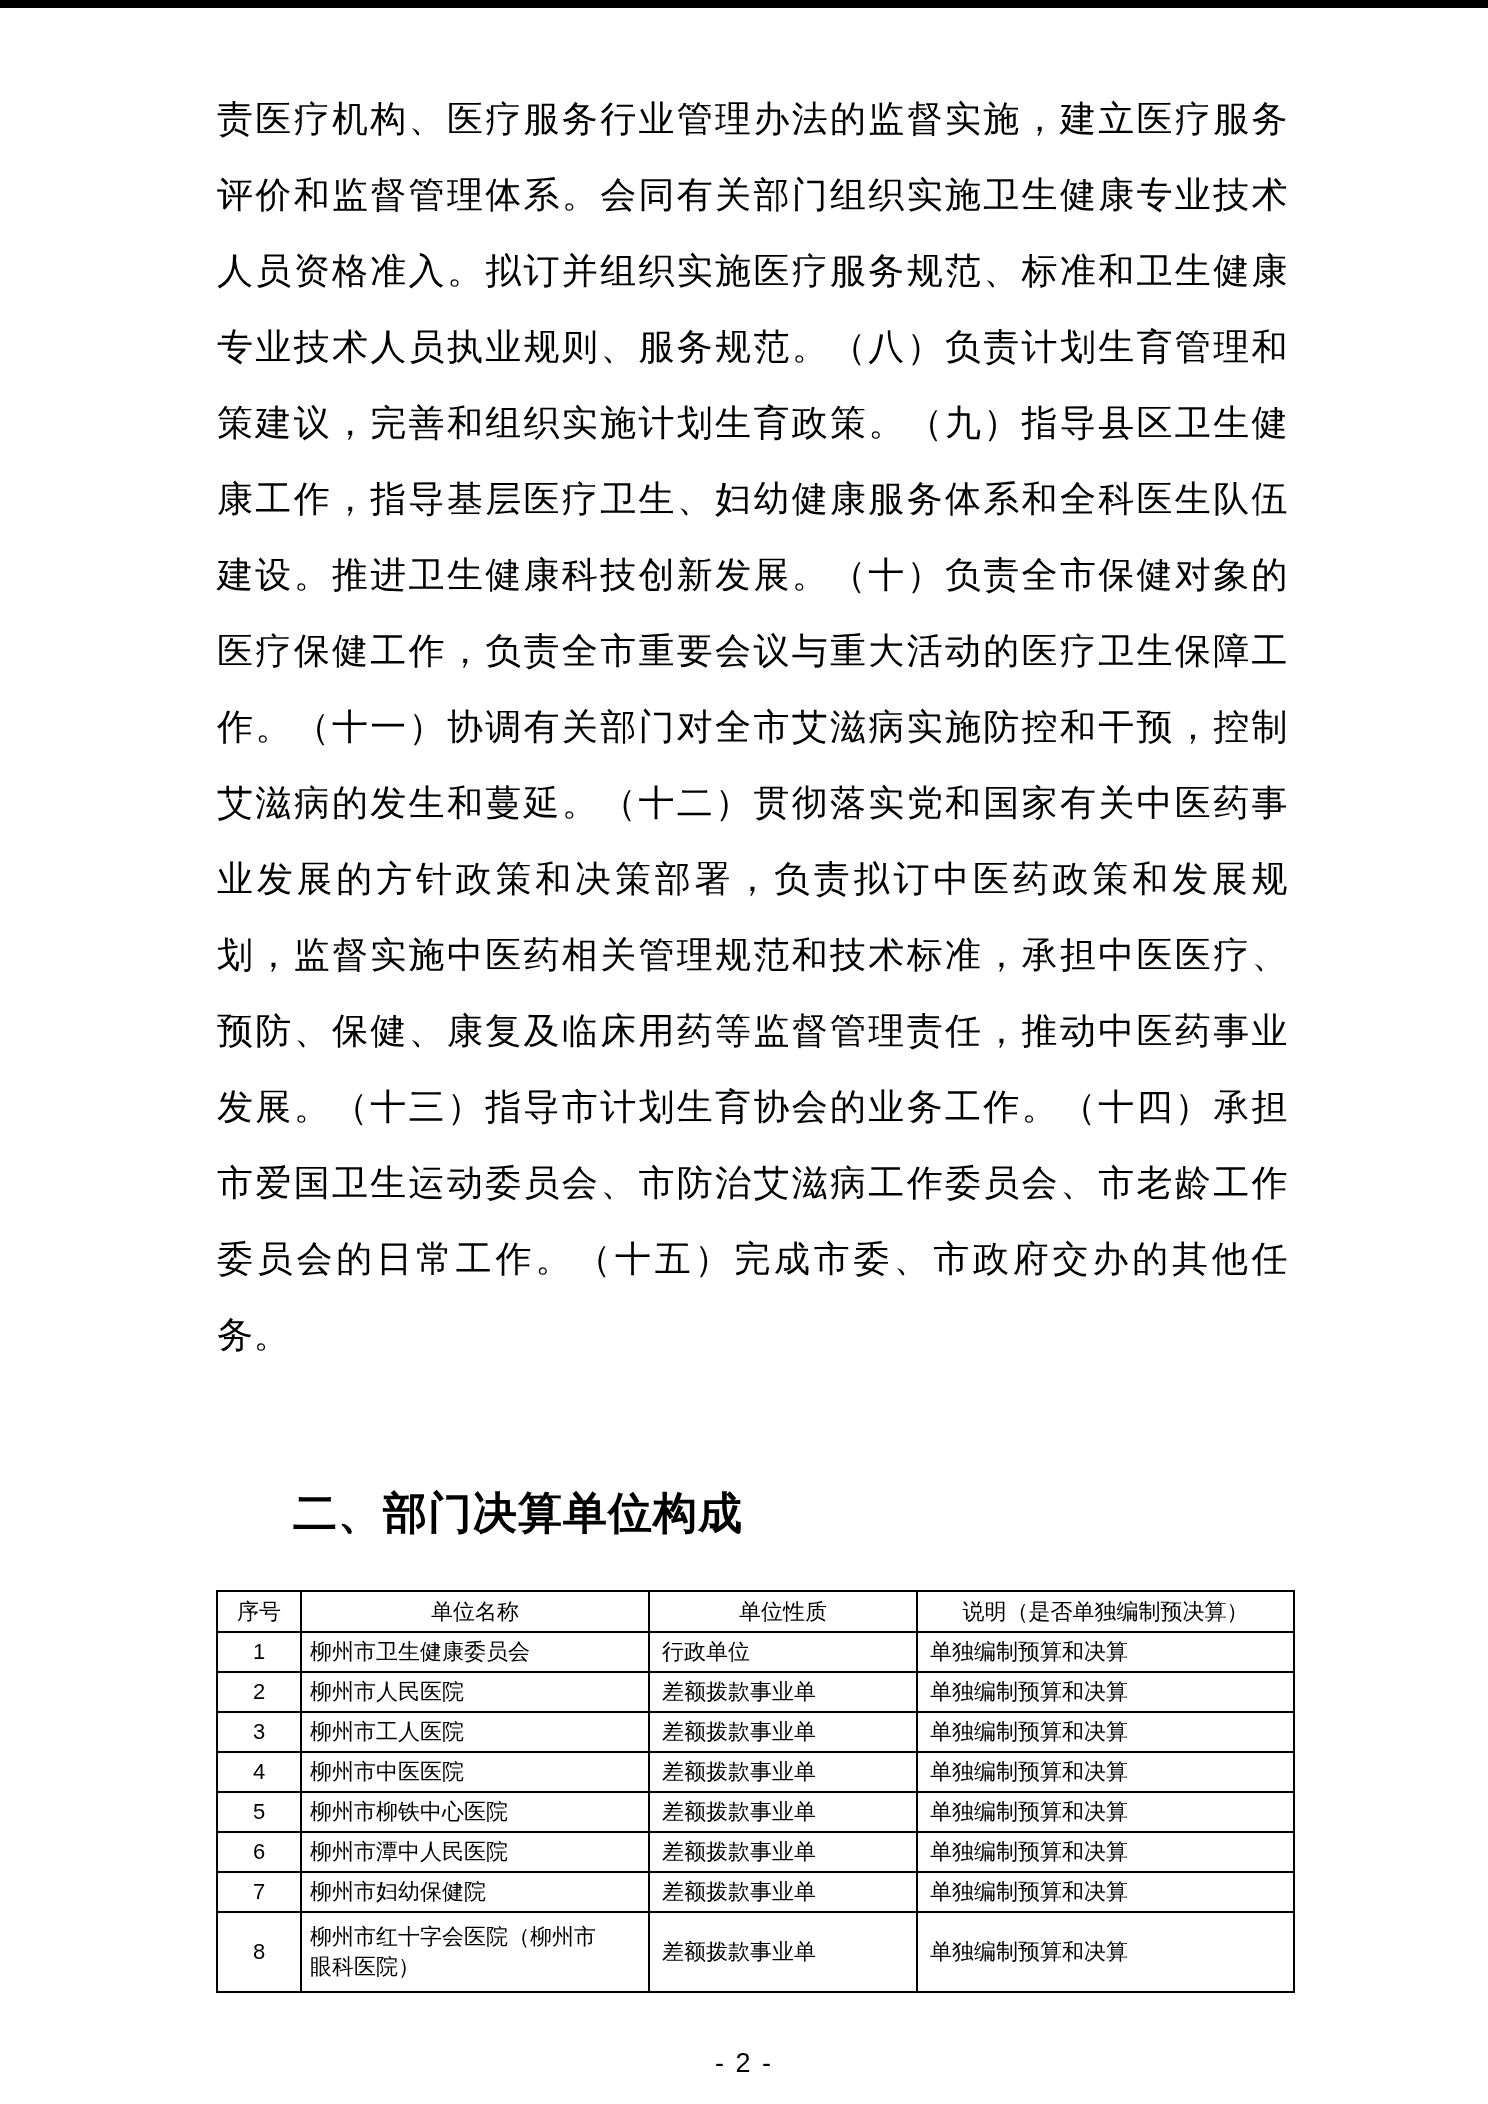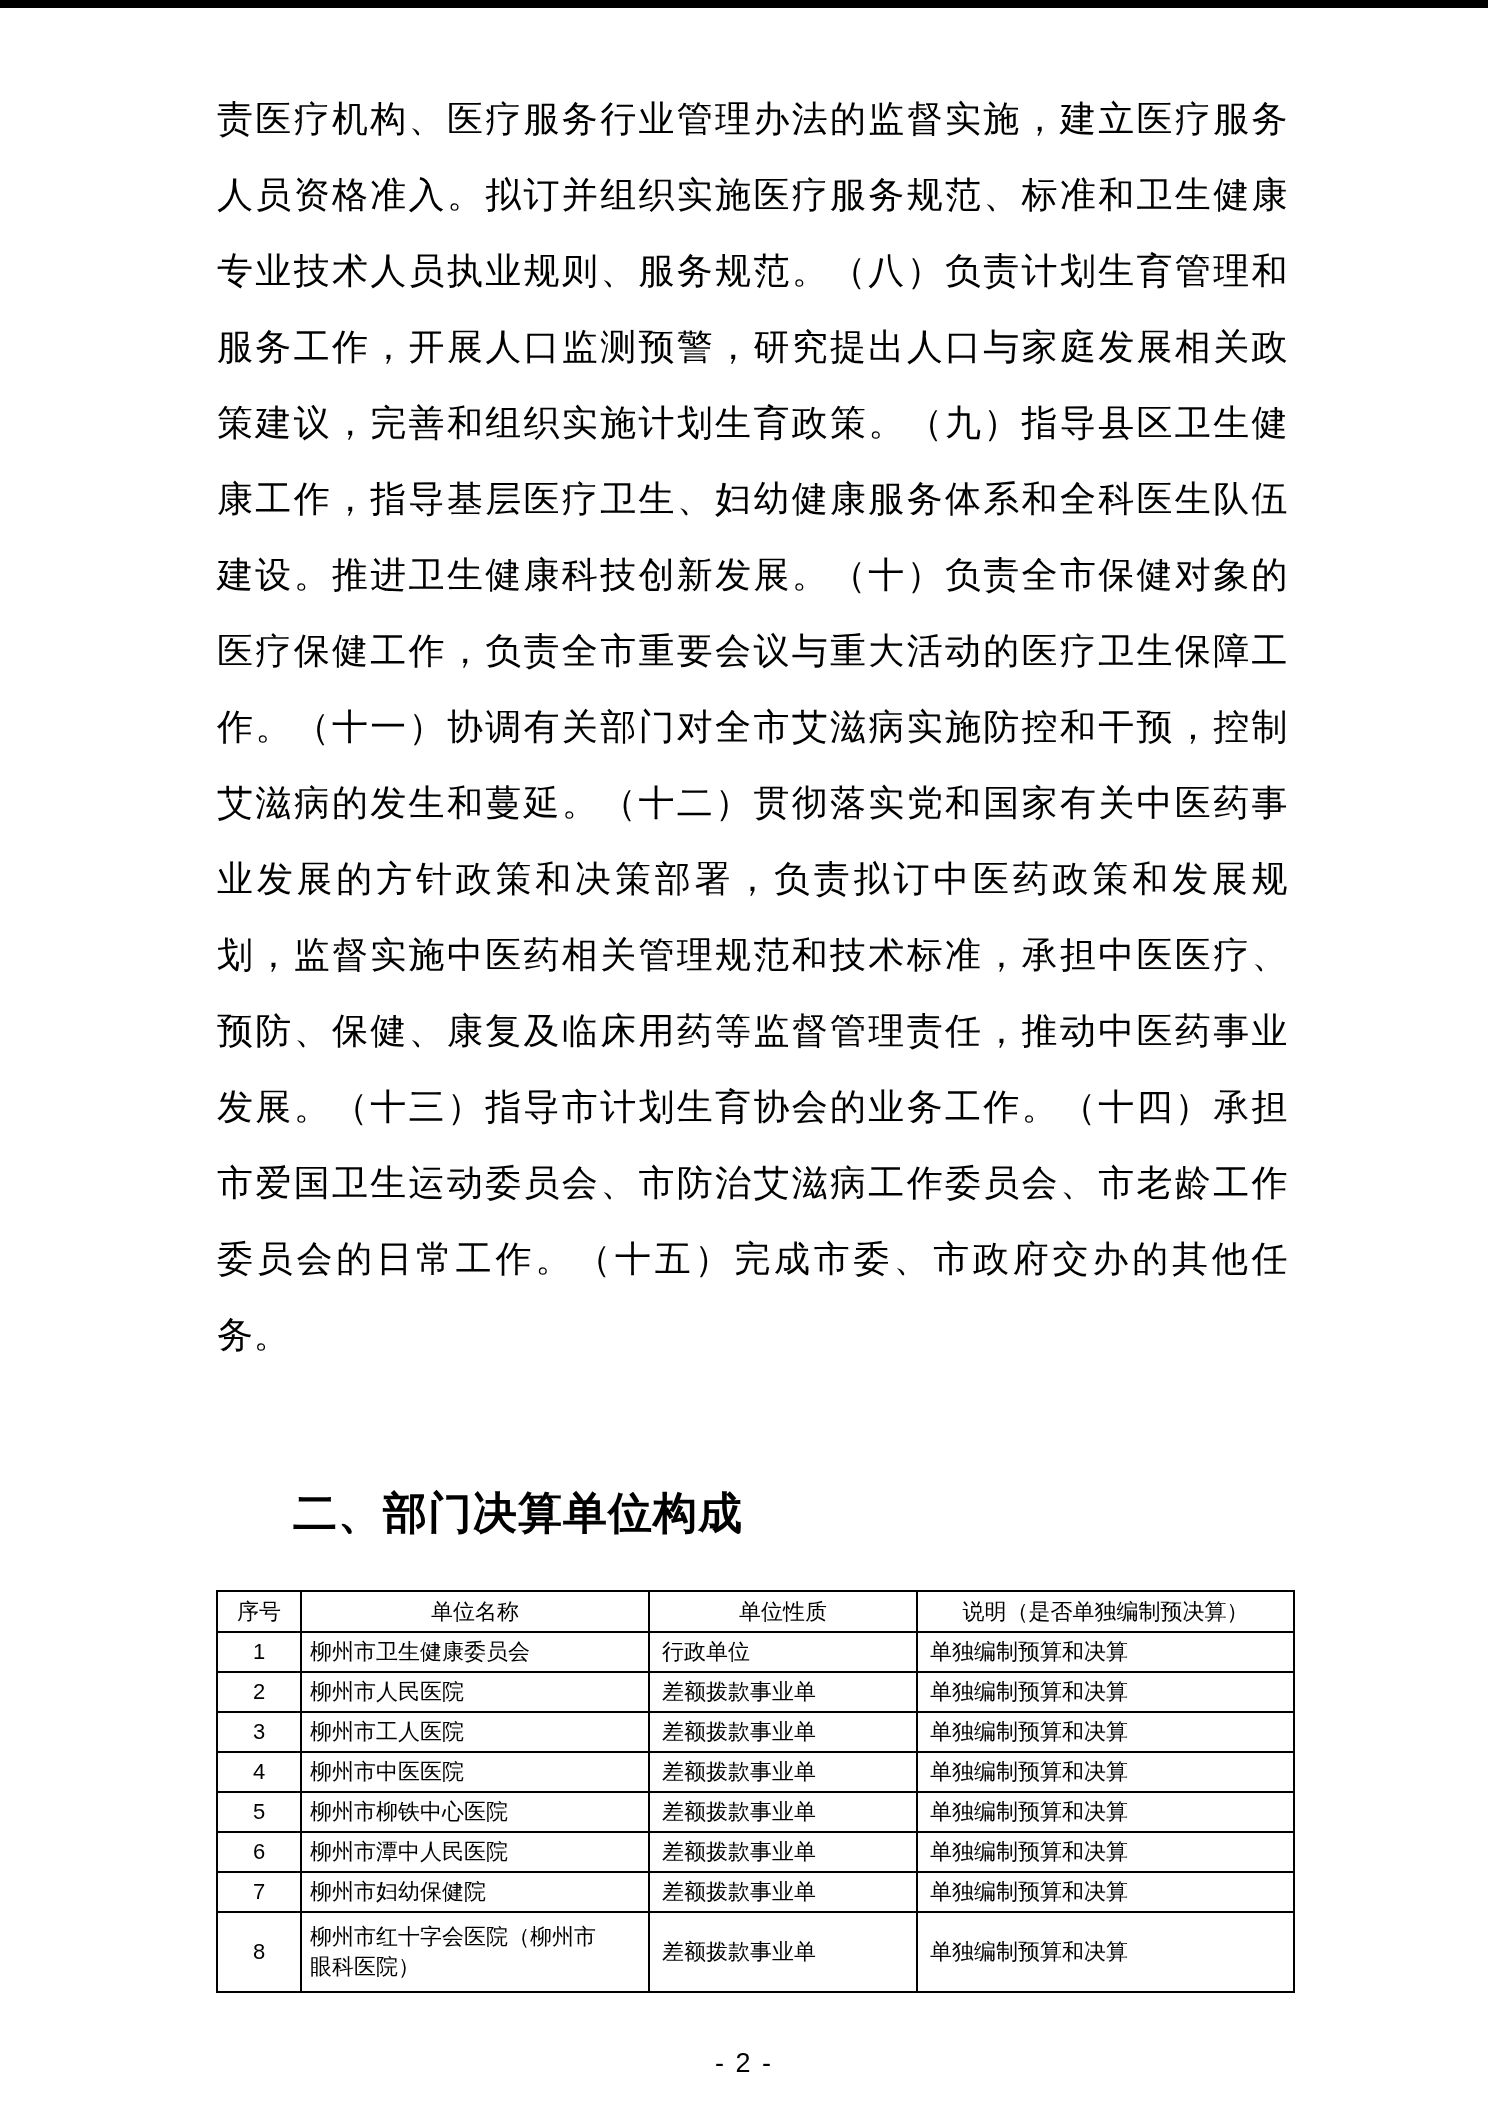--- a/index.html
+++ b/index.html
@@ -95,23 +95,23 @@
     letter-spacing: 2px;
   }
 </style>
 </head>
 <body>
 
 <div class="top-bar" style="background: rgb(0, 0, 0);"></div>
 
 <div class="paragraph">
   <div class="para-line">责医疗机构、医疗服务行业管理办法的监督实施，建立医疗服务</div>
+  <div class="para-line">评价和监督管理体系。会同有关部门组织实施卫生健康专业技术</div>
   <div class="para-line">人员资格准入。拟订并组织实施医疗服务规范、标准和卫生健康</div>
   <div class="para-line">专业技术人员执业规则、服务规范。（八）负责计划生育管理和</div>
-  <div class="para-line">服务工作，开展人口监测预警，研究提出人口与家庭发展相关政</div>
   <div class="para-line">策建议，完善和组织实施计划生育政策。（九）指导县区卫生健</div>
   <div class="para-line">康工作，指导基层医疗卫生、妇幼健康服务体系和全科医生队伍</div>
   <div class="para-line">建设。推进卫生健康科技创新发展。（十）负责全市保健对象的</div>
   <div class="para-line">医疗保健工作，负责全市重要会议与重大活动的医疗卫生保障工</div>
   <div class="para-line">作。（十一）协调有关部门对全市艾滋病实施防控和干预，控制</div>
   <div class="para-line">艾滋病的发生和蔓延。（十二）贯彻落实党和国家有关中医药事</div>
   <div class="para-line">业发展的方针政策和决策部署，负责拟订中医药政策和发展规</div>
   <div class="para-line">划，监督实施中医药相关管理规范和技术标准，承担中医医疗、</div>
   <div class="para-line">预防、保健、康复及临床用药等监督管理责任，推动中医药事业</div>
   <div class="para-line">发展。（十三）指导市计划生育协会的业务工作。（十四）承担</div>

